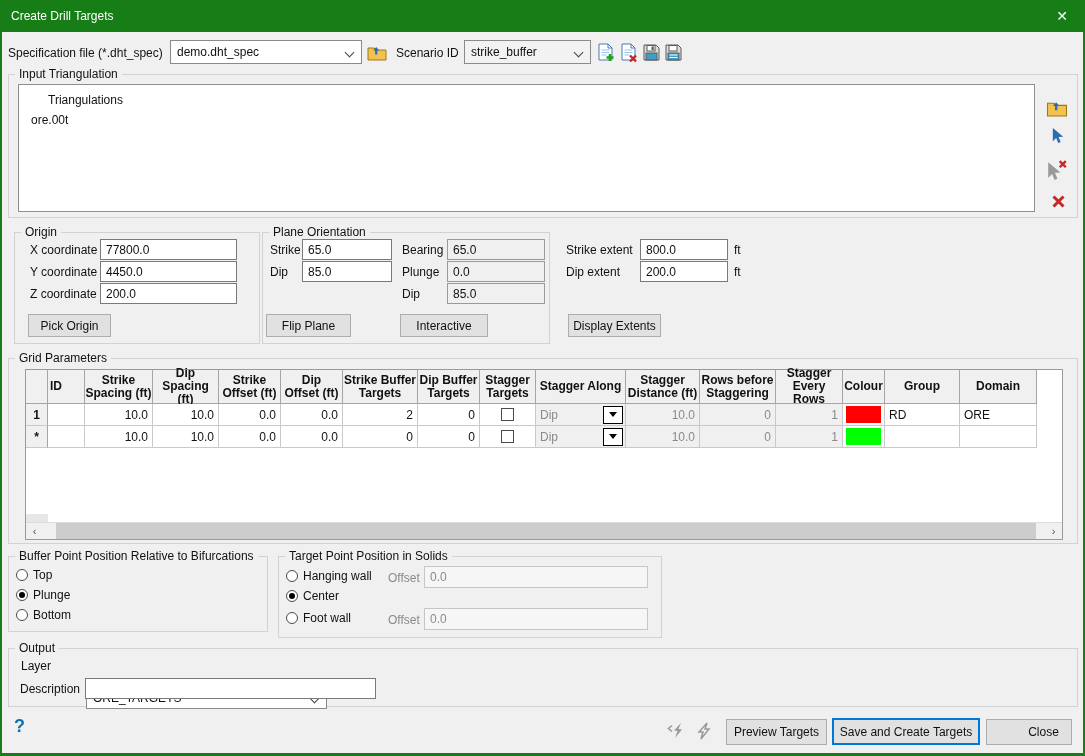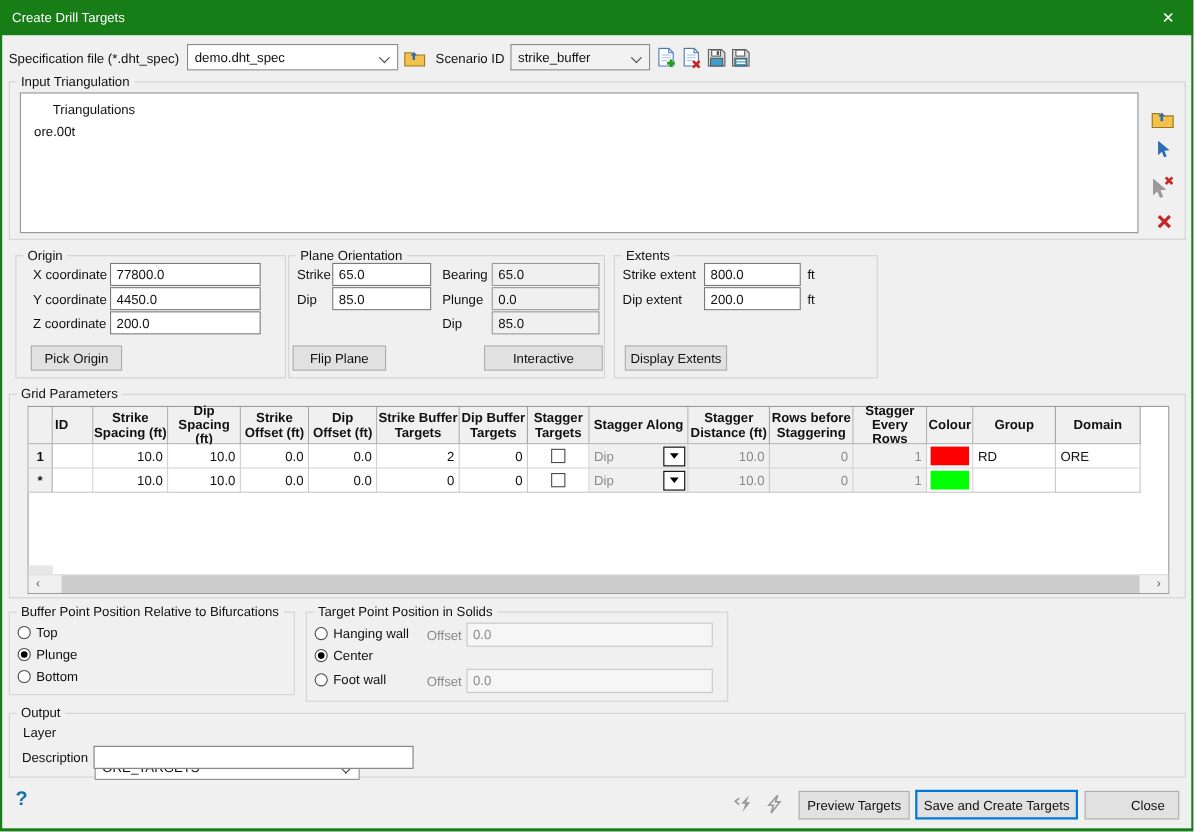--- a/index.html
+++ b/index.html
@@ -161,27 +161,24 @@
   <input class="tinput" style="left: 302px; top: 261px; width: 90px; height: 21px;" value="85.0">
   <span class="lbl" style="left:402px;top:243px;">Bearing</span>
   <input class="tinput ro" style="left: 447px; top: 239px; width: 98px; height: 21px;" readonly="" value="65.0">
   <span class="lbl" style="left:402px;top:265px;">Plunge</span>
   <input class="tinput ro" style="left: 447px; top: 261px; width: 98px; height: 21px;" readonly="" value="0.0">
   <span class="lbl" style="left:402px;top:287px;">Dip</span>
   <input class="tinput ro" style="left: 447px; top: 283px; width: 98px; height: 21px;" readonly="" value="85.0">
   <div class="btn" style="left:266px;top:314px;width:85px;height:23px;">
       <span>Flip Plane</span>
     </div>
-  <div class="btn" style="left:400px;top:314px;width:108px;height:23px;margin-left:40px;">
+  <div class="btn" style="left:400px;top:314px;width:88px;height:23px;">
       <span>Interactive</span>
     </div>
 
-  <div class="group" style="left:558px;top:232px;width:240px;height:112px;">
-    <span class="glabel">Extents</span>
-  </div>
   <span class="lbl" style="left:566px;top:243px;">Strike extent</span>
   <input class="tinput" style="left: 640px; top: 239px; width: 88px; height: 21px;" value="800.0">
   <span class="lbl" style="left:734px;top:243px;">ft</span>
   <span class="lbl" style="left:566px;top:265px;">Dip extent</span>
   <input class="tinput" style="left: 640px; top: 261px; width: 88px; height: 21px;" value="200.0">
   <span class="lbl" style="left:734px;top:265px;">ft</span>
   <div class="btn" style="left:568px;top:314px;width:93px;height:23px;">
       <span>Display Extents</span>
     </div>
 

